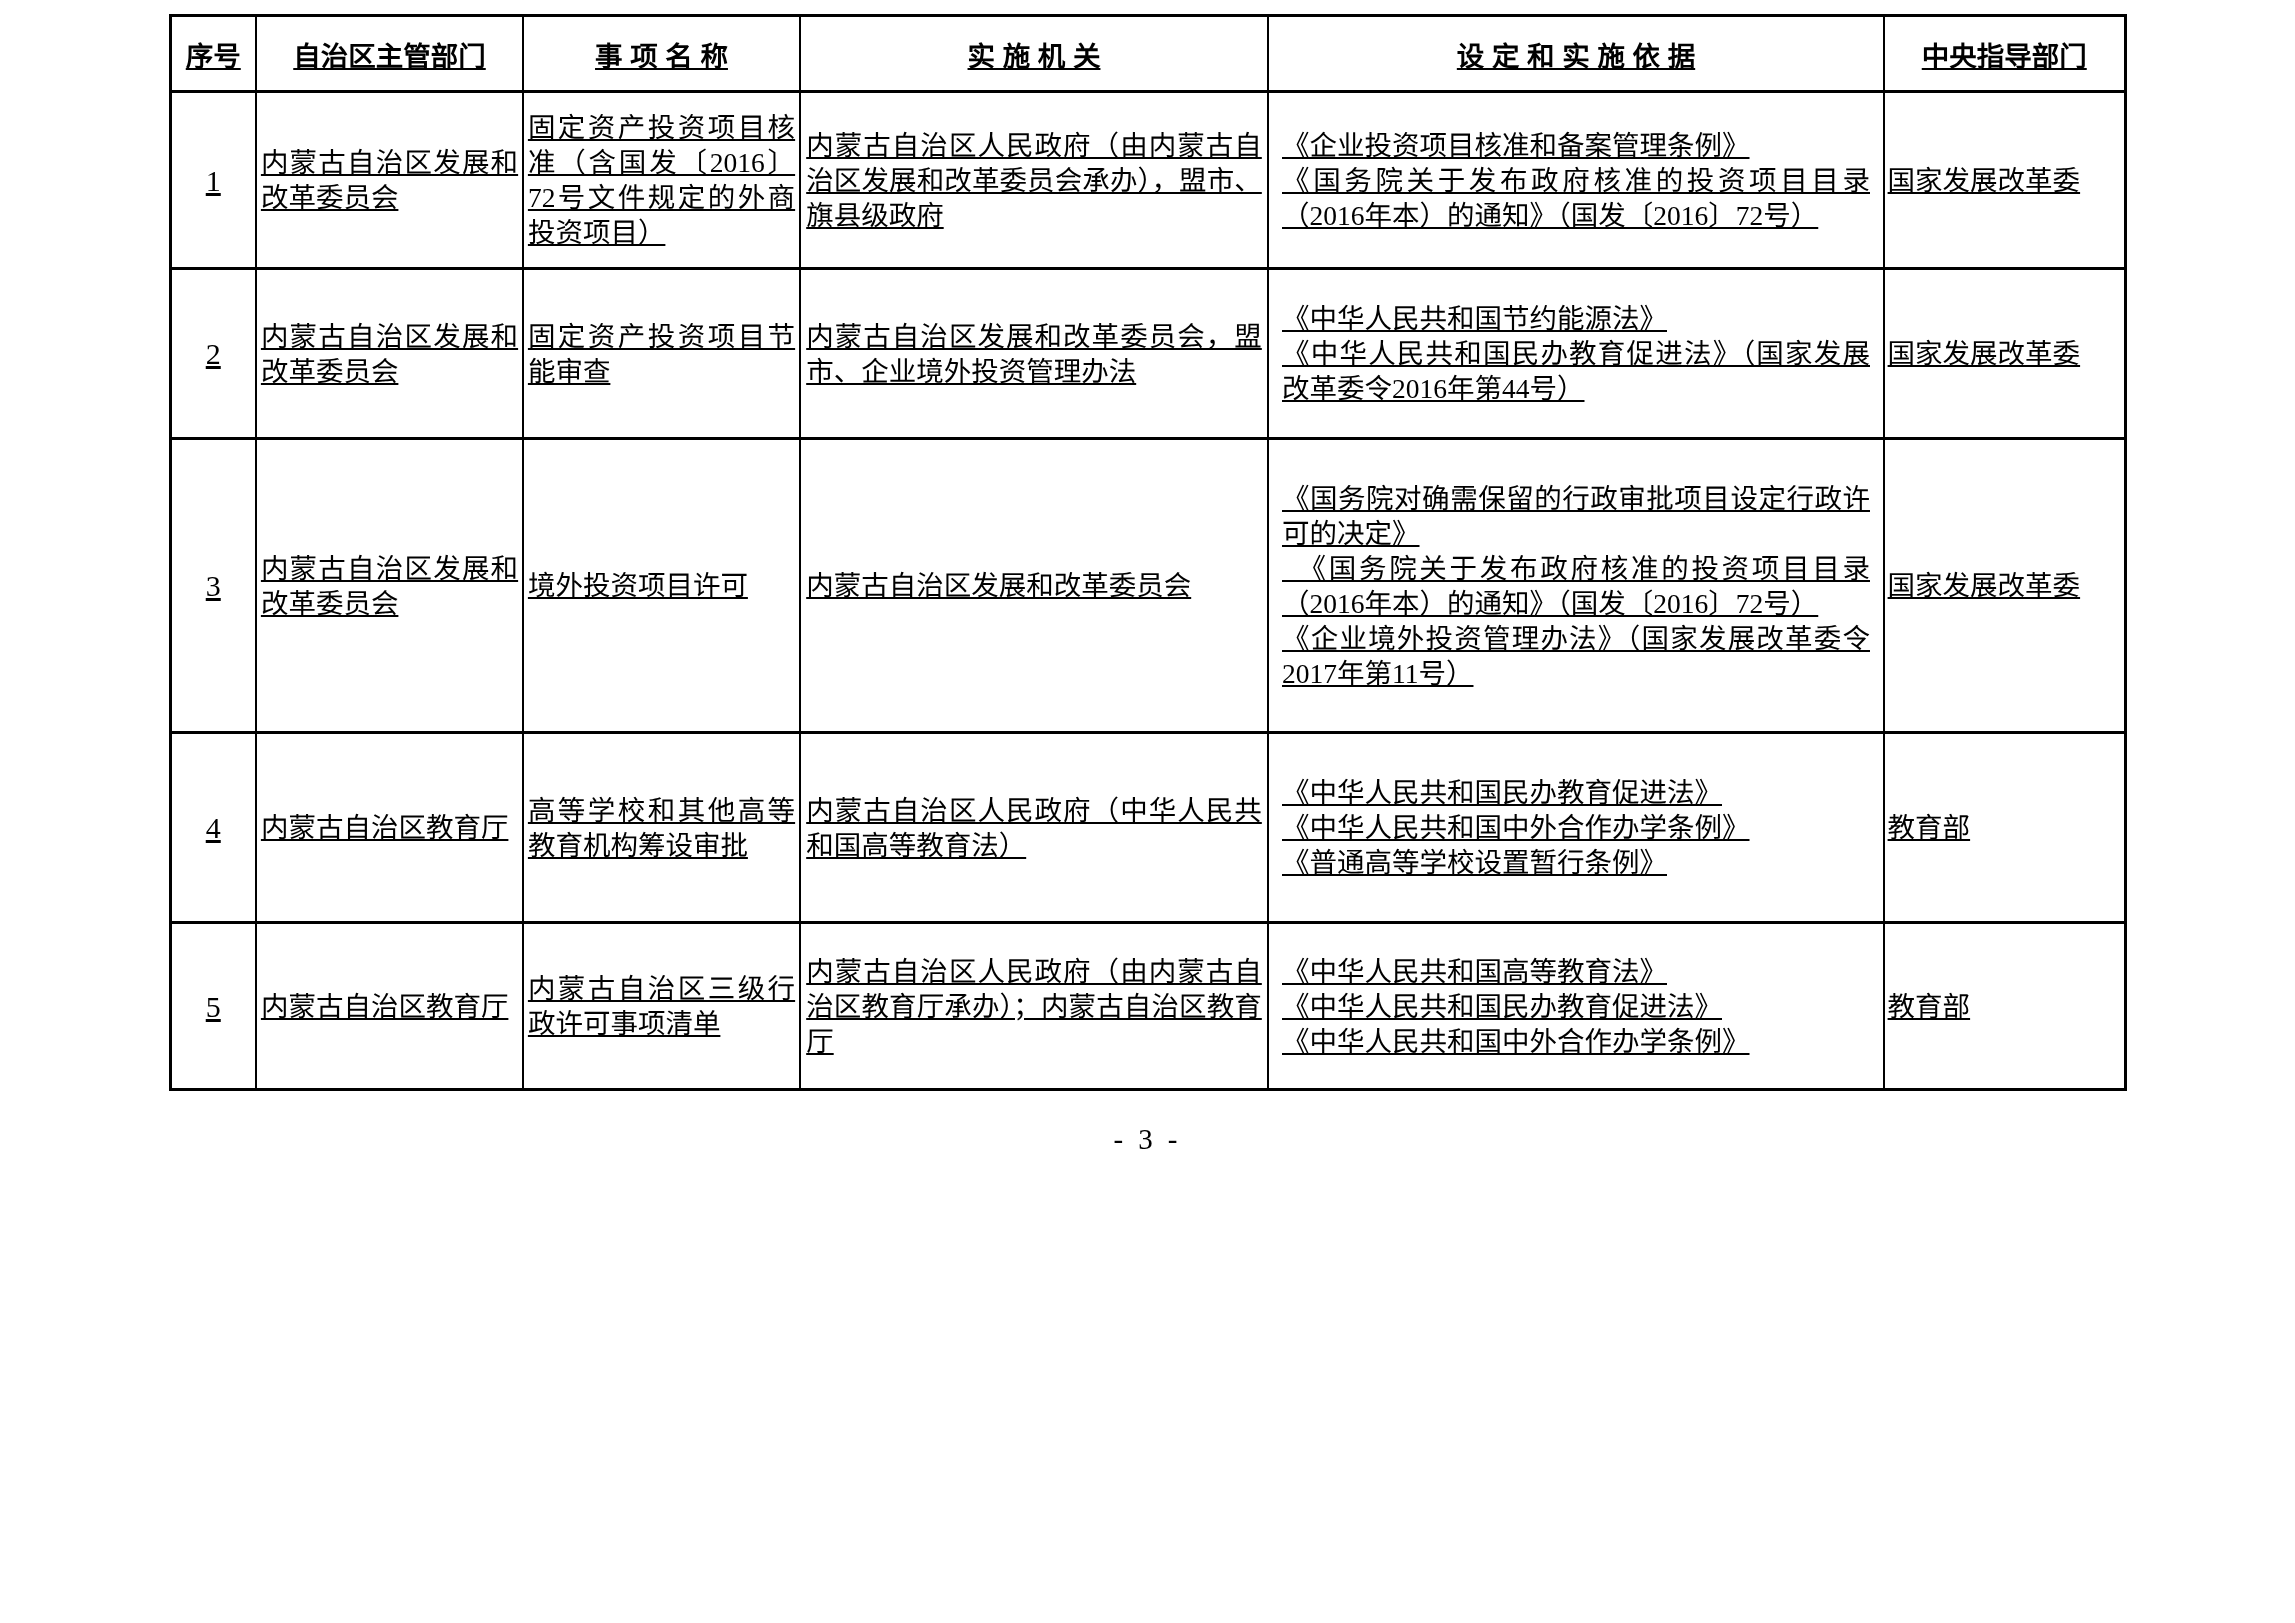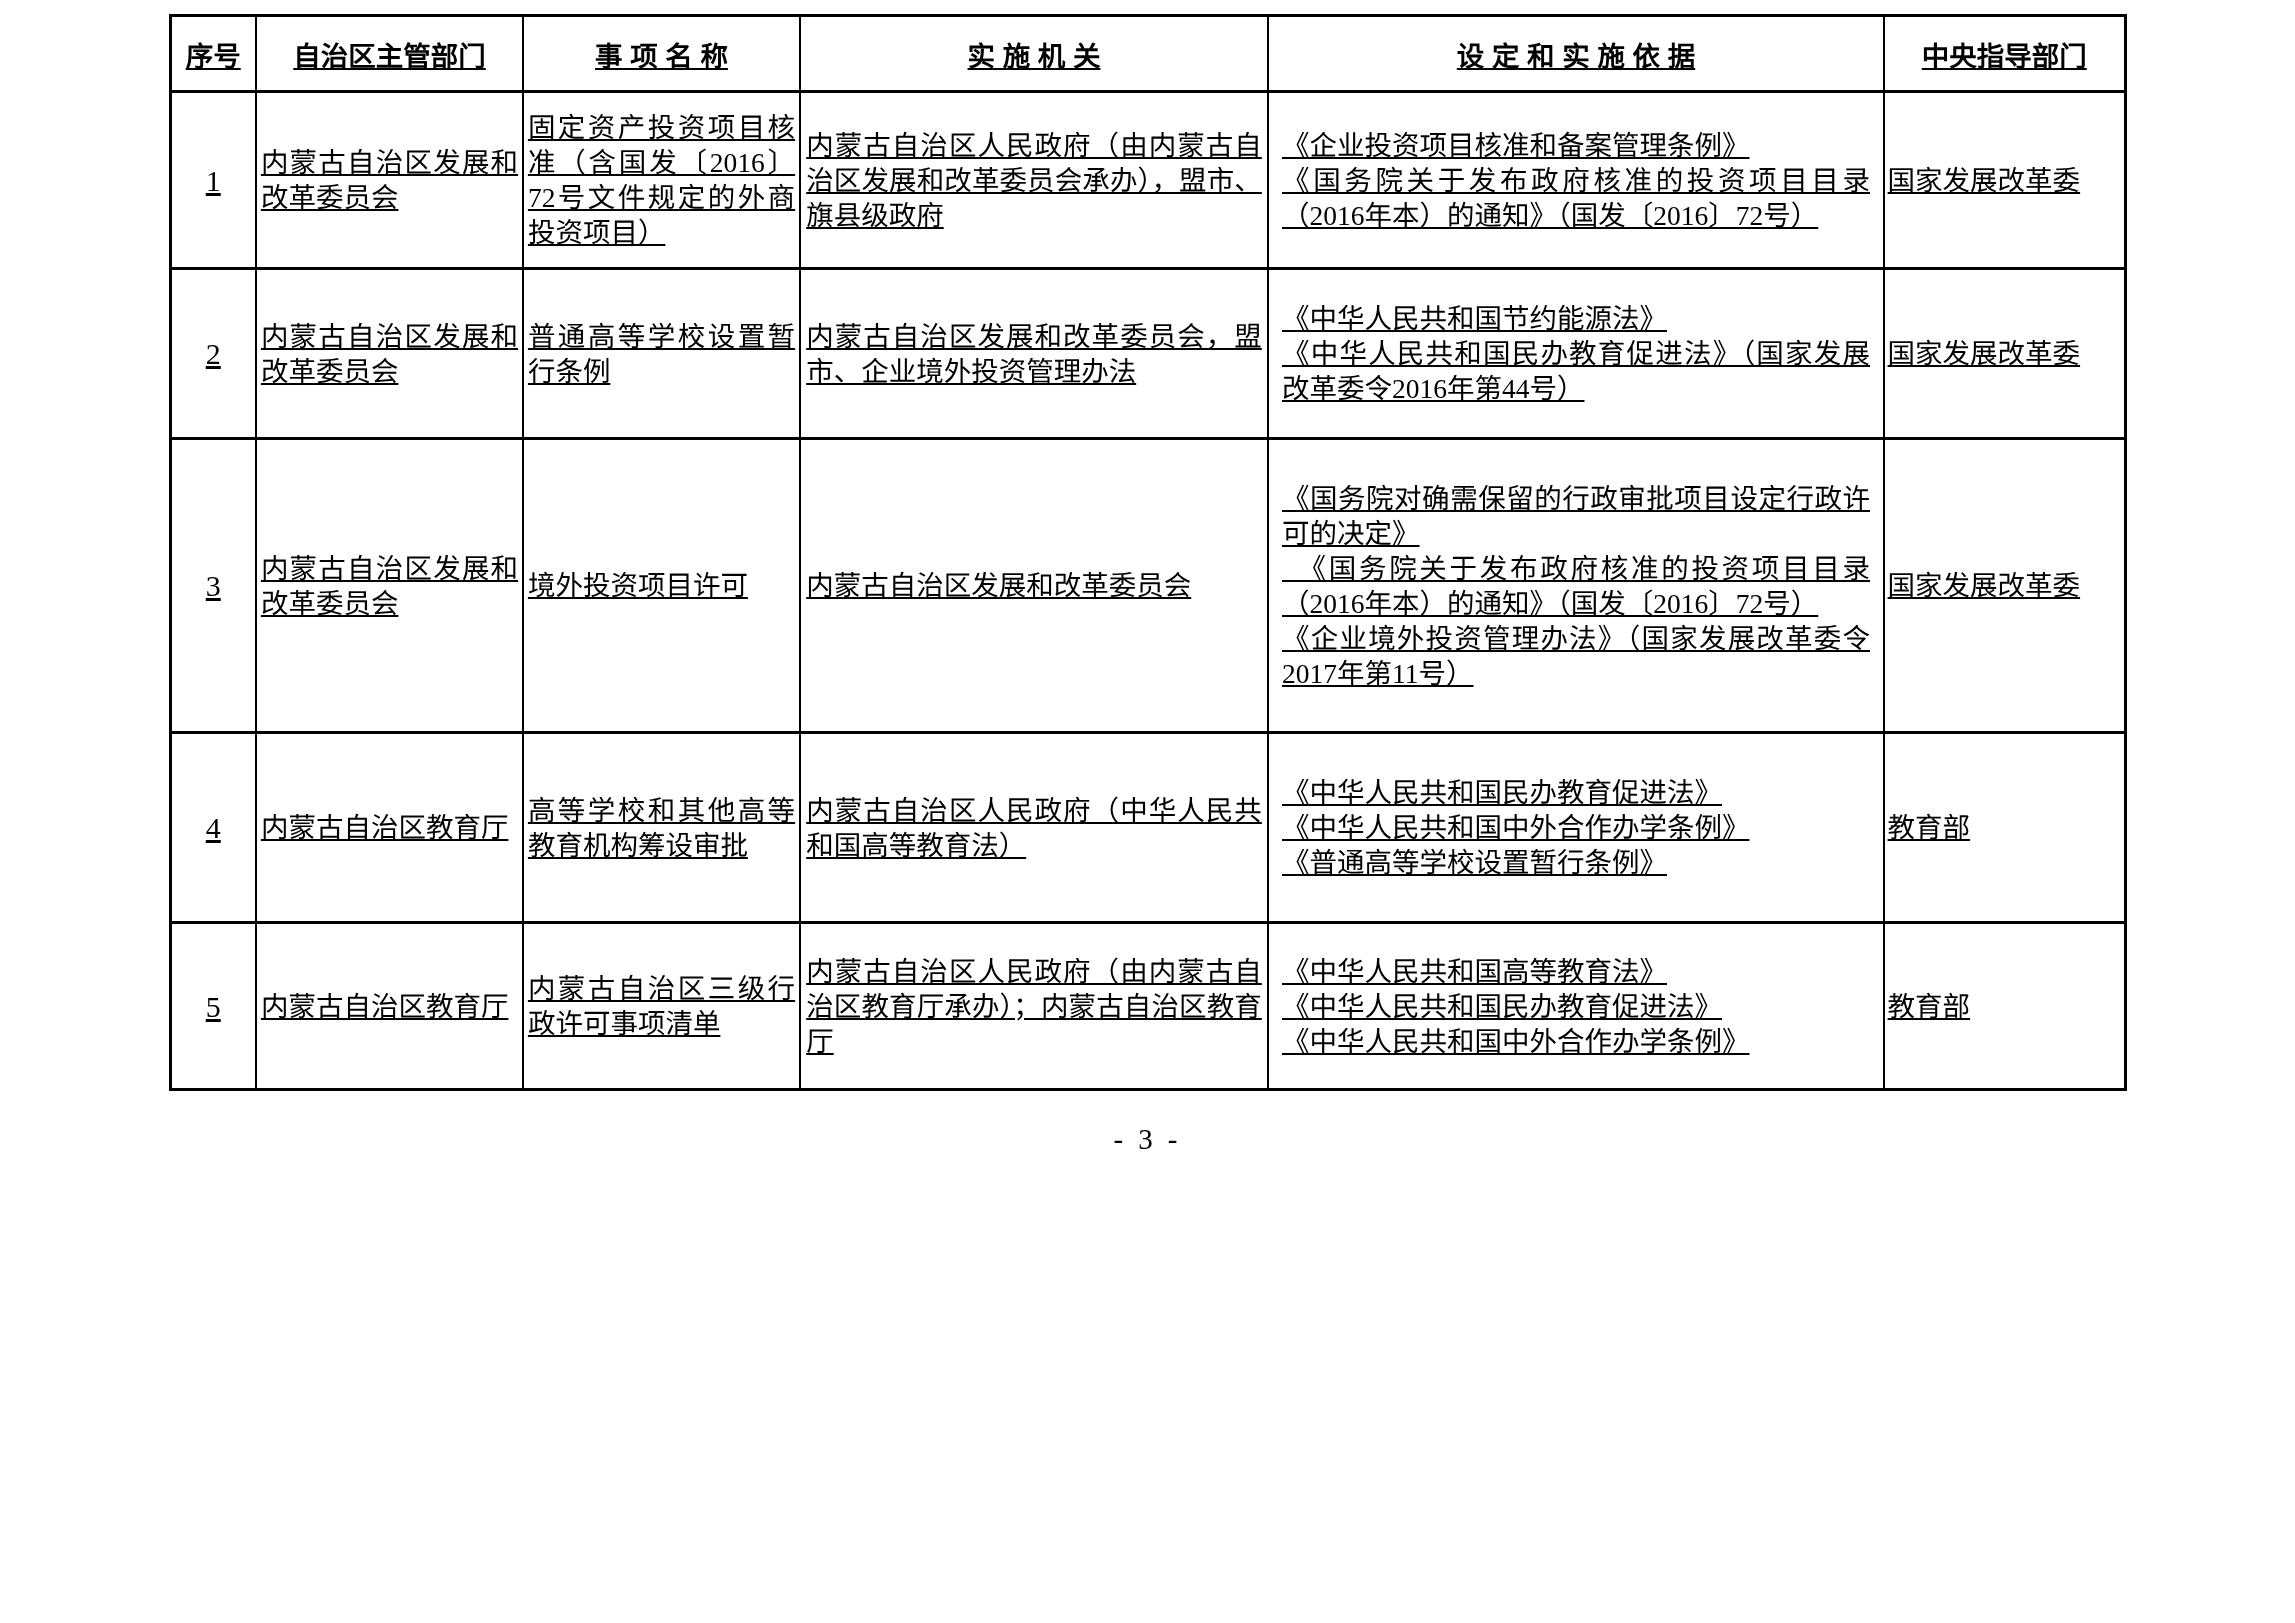--- a/index.html
+++ b/index.html
@@ -125,21 +125,21 @@
     <td class="col-basis">
             <div class="basis-line">《企业投资项目核准和备案管理条例》</div>
             <div class="basis-line">《国务院关于发布政府核准的投资项目目录（2016年本）的通知》（国发〔2016〕72号）</div>
           </td>
     <td class="col-central">国家发展改革委</td>
   </tr>
 
   <tr>
     <td class="col-index">2</td>
     <td class="col-dept">内蒙古自治区发展和改革委员会</td>
-    <td class="col-item">普通高等学校设置暂行条例</td>
+    <td class="col-item">固定资产投资项目节能审查</td>
     <td class="col-agency">内蒙古自治区发展和改革委员会，盟市、企业境外投资管理办法</td>
     <td class="col-basis">
             <div class="basis-line">《中华人民共和国节约能源法》</div>
             <div class="basis-line">《中华人民共和国民办教育促进法》（国家发展改革委令2016年第44号）</div>
           </td>
     <td class="col-central">国家发展改革委</td>
   </tr>
 
   <tr>
     <td class="col-index">3</td>

